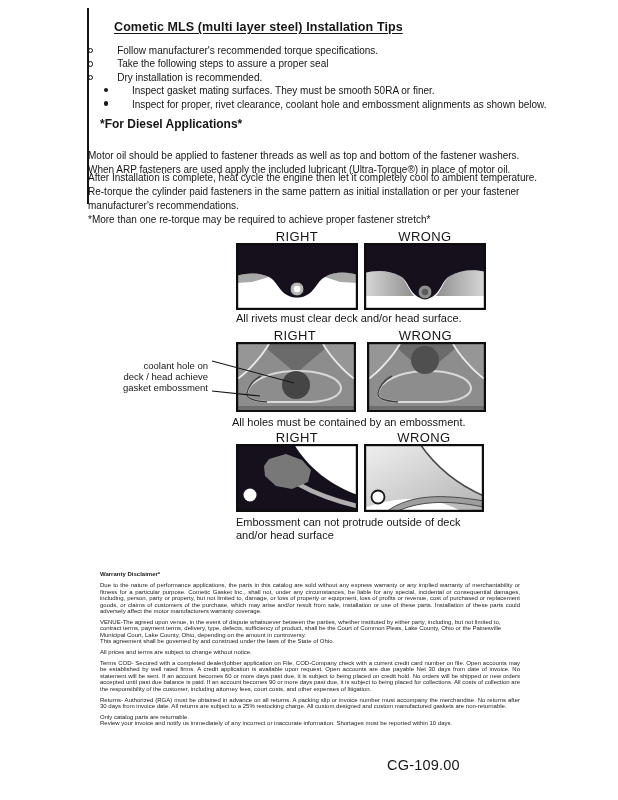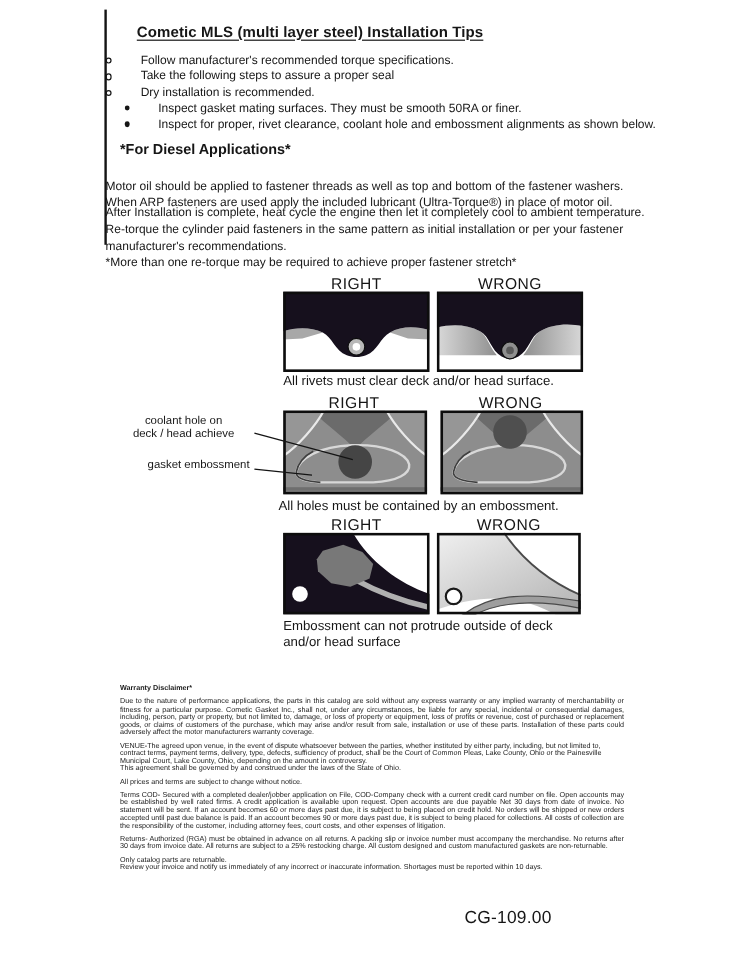--- a/index.html
+++ b/index.html
@@ -109,21 +109,21 @@
       <circle cx="61" cy="49" r="3.2" fill="#5a5a5a"></circle>
       <rect x="1" y="1" width="120" height="65" fill="none" stroke="#0d0d0d" stroke-width="2.4"></rect>
     </svg>
   </div>
 
   <div class="caption" style="left:236px;top:312px;text-align:center;">All rivets must clear deck and/or head surface.</div>
 
   <div class="dg-label" style="left:235px;top:328px;width:120px;">RIGHT</div>
   <div class="dg-label" style="left:366px;top:328px;width:119px;">WRONG</div>
 
-  <div class="side-label" style="top:345px;text-align:center;">
+  <div class="side-label" style="top:360px;">
     <div>coolant hole on</div>
     <div>deck / head achieve</div>
   </div>
   <div class="side-label" style="top:382px;">gasket embossment</div>
 
   <div class="box" style="left:236px;top:342px;">
     <svg width="120" height="70" viewBox="0 0 120 70">
       <rect x="0" y="0" width="120" height="70" fill="#8d8d8d"></rect>
       <path d="M24,0 H96 C84,12 70,22 60,32 C50,22 36,12 24,0 Z" fill="#6b6b6b"></path>
       <path d="M0,0 H34 C27,13 12,30 0,38 Z" fill="#969696" stroke="#e9e9e9" stroke-width="1.8"></path>

